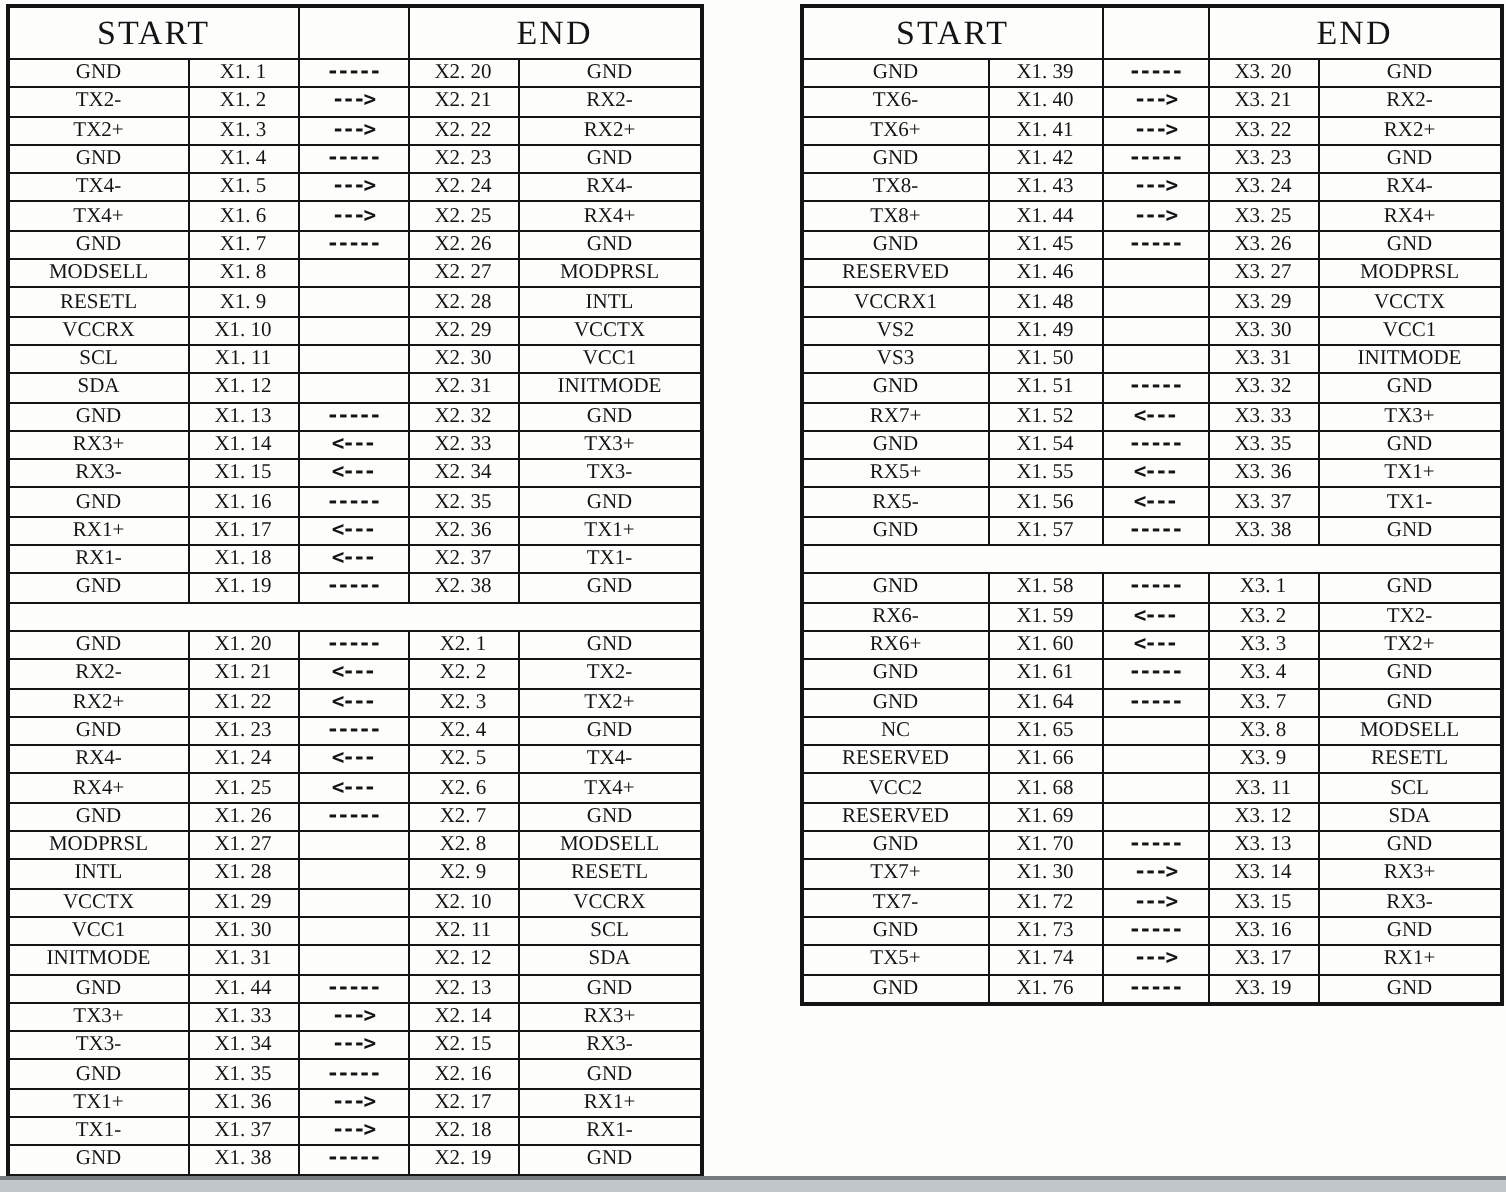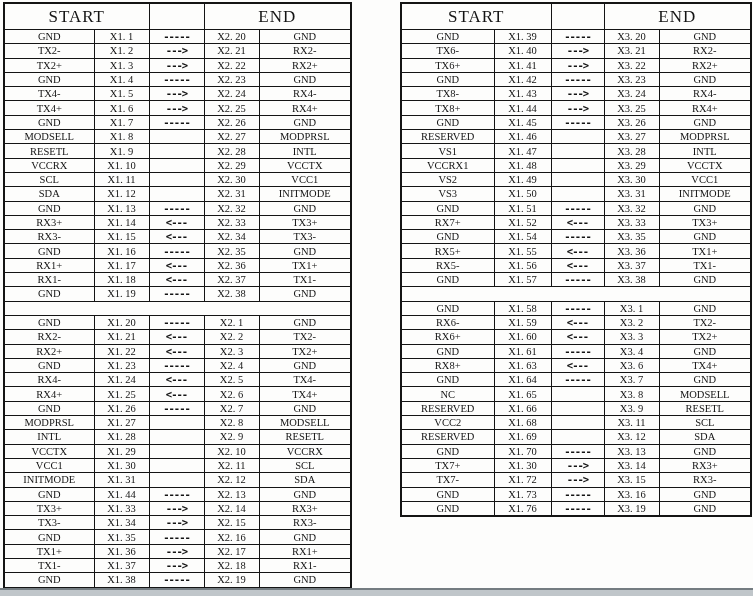--- a/index.html
+++ b/index.html
@@ -418,27 +418,20 @@
           <td>GND</td>
         </tr>
         <tr>
           <td>RESERVED</td>
           <td>X1. 46</td>
           <td class="link-cell"></td>
           <td>X3. 27</td>
           <td>MODPRSL</td>
         </tr>
         <tr>
-          <td>VS1</td>
-          <td>X1. 47</td>
-          <td class="link-cell"></td>
-          <td>X3. 28</td>
-          <td>INTL</td>
-        </tr>
-        <tr>
           <td>VCCRX1</td>
           <td>X1. 48</td>
           <td class="link-cell"></td>
           <td>X3. 29</td>
           <td>VCCTX</td>
         </tr>
         <tr>
           <td>VS2</td>
           <td>X1. 49</td>
           <td class="link-cell"></td>
@@ -519,27 +512,20 @@
           <td>TX2+</td>
         </tr>
         <tr>
           <td>GND</td>
           <td>X1. 61</td>
           <td class="link-cell">-----</td>
           <td>X3. 4</td>
           <td>GND</td>
         </tr>
         <tr>
-          <td>RX8+</td>
-          <td>X1. 63</td>
-          <td class="link-cell">&lt;---</td>
-          <td>X3. 6</td>
-          <td>TX4+</td>
-        </tr>
-        <tr>
           <td>GND</td>
           <td>X1. 64</td>
           <td class="link-cell">-----</td>
           <td>X3. 7</td>
           <td>GND</td>
         </tr>
         <tr>
           <td>NC</td>
           <td>X1. 65</td>
           <td class="link-cell"></td>
@@ -587,20 +573,27 @@
           <td class="link-cell">---&gt;</td>
           <td>X3. 15</td>
           <td>RX3-</td>
         </tr>
         <tr>
           <td>GND</td>
           <td>X1. 73</td>
           <td class="link-cell">-----</td>
           <td>X3. 16</td>
           <td>GND</td>
+        </tr>
+        <tr>
+          <td>TX5+</td>
+          <td>X1. 74</td>
+          <td class="link-cell">---&gt;</td>
+          <td>X3. 17</td>
+          <td>RX1+</td>
         </tr>
         <tr>
           <td>GND</td>
           <td>X1. 76</td>
           <td class="link-cell">-----</td>
           <td>X3. 19</td>
           <td>GND</td>
         </tr>
       </tbody>
   </table>

